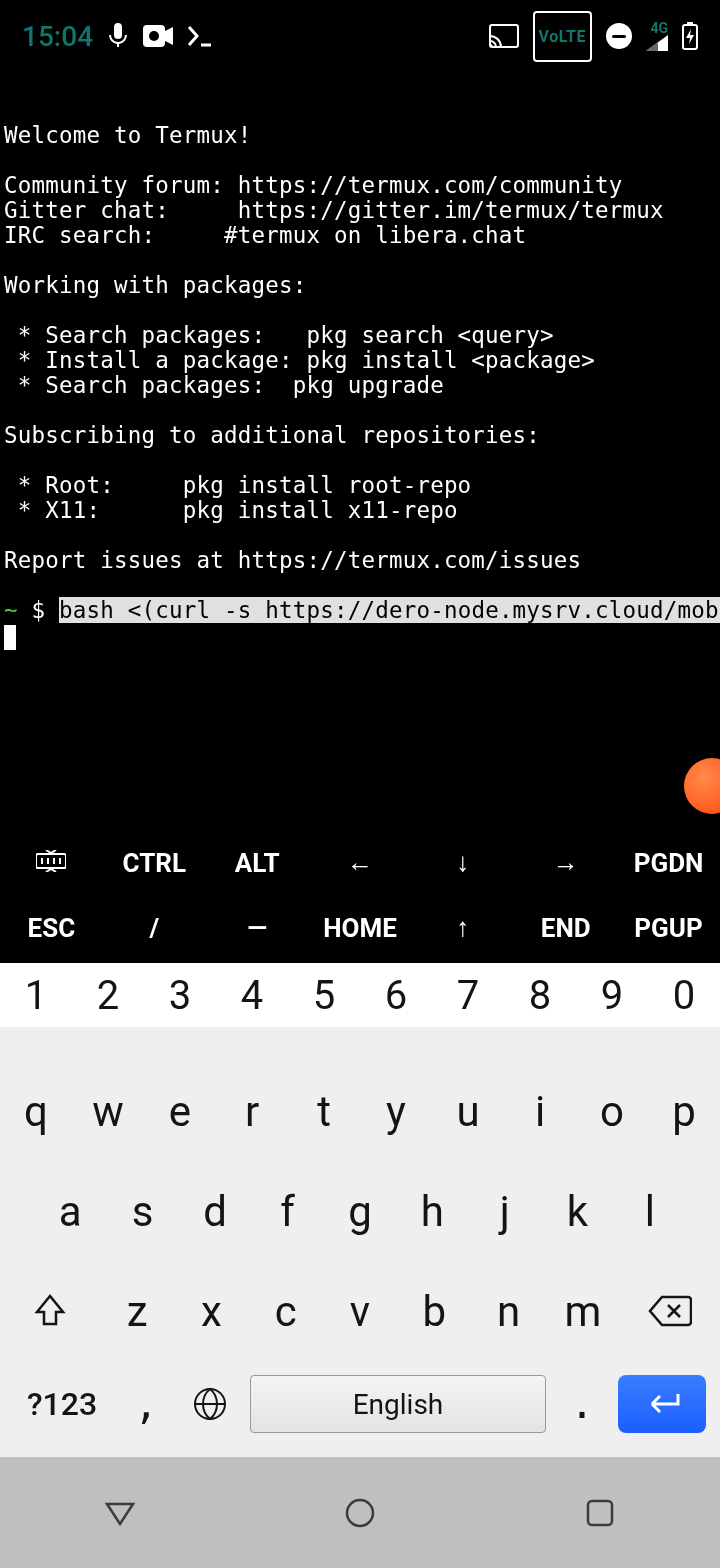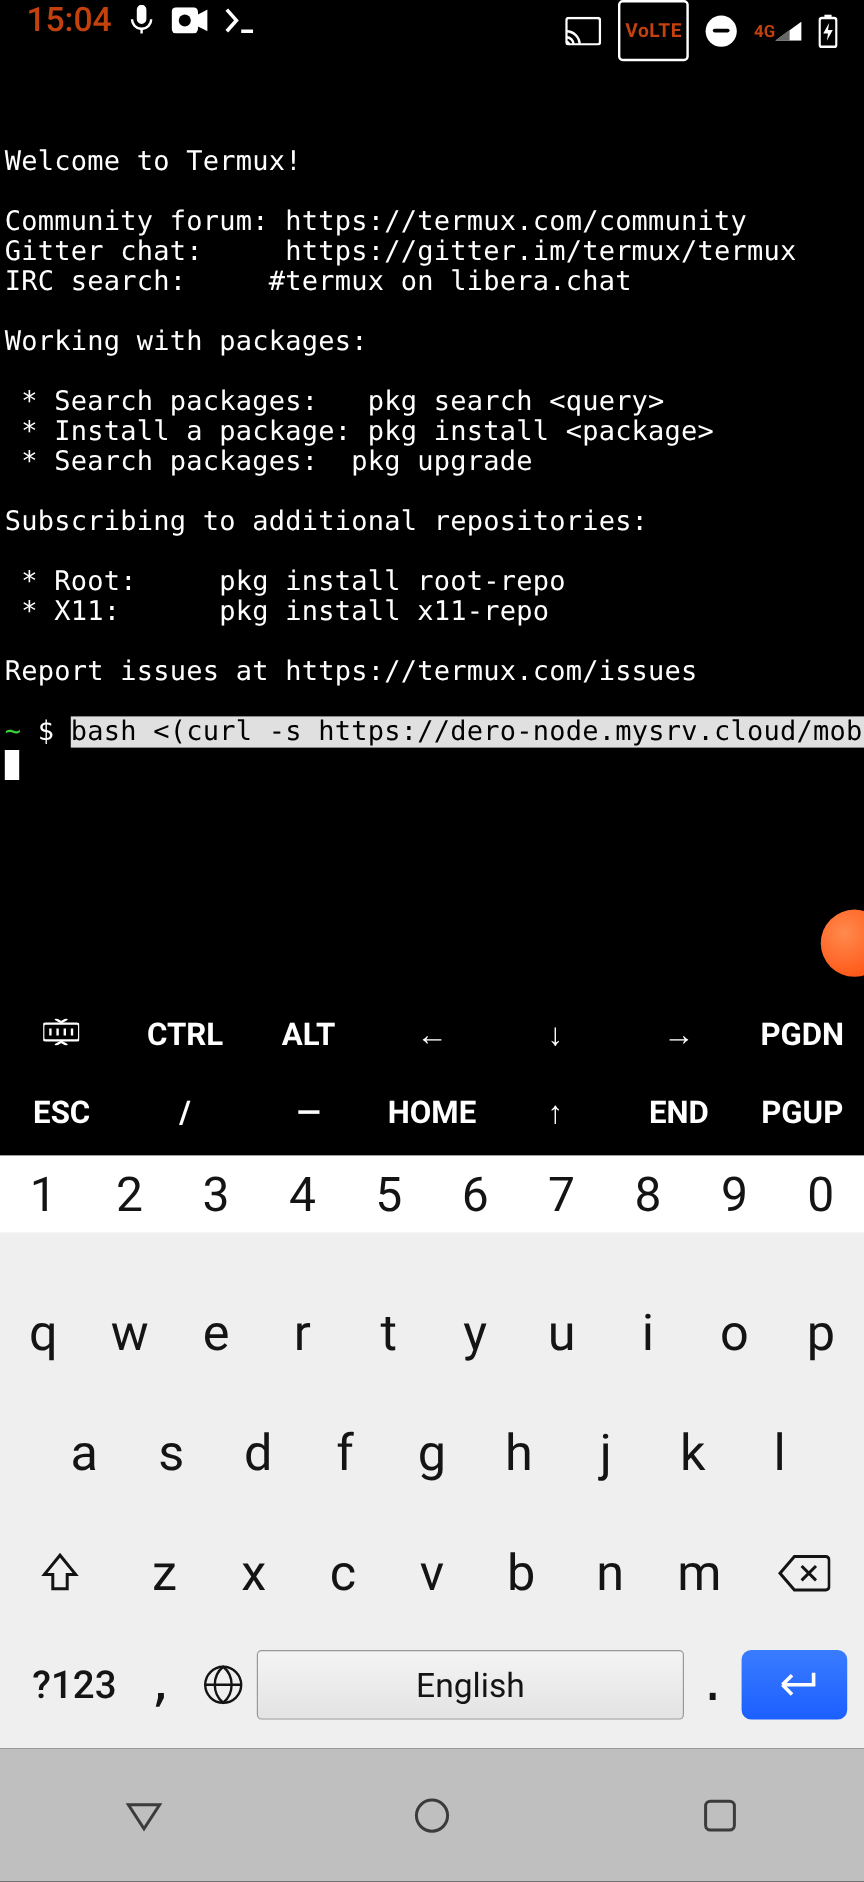--- a/index.html
+++ b/index.html
@@ -9,26 +9,26 @@
     background: #000;
     font-family: "DejaVu Sans Mono", "Menlo", "Consolas", monospace;
     color: #fff;
     overflow: hidden;
   }
 
   
   .status-bar {
     height: 72px;
     display: flex;
-    align-items: flex-start;
+    align-items: center;
     padding: 0 22px;
     font-family: -apple-system, Roboto, sans-serif;
     font-size: 28px;
     font-weight: 500;
-    color: #c2410c;
+    color: #0f766e;
     justify-content: space-between;
   }
   .status-left { display: flex; align-items: center; gap: 14px; }
   .status-right { display: flex; align-items: center; gap: 14px; }
   .status-right svg, .status-left svg { display: block; }
   .volte-box {
     border: 2px solid #fff;
     border-radius: 4px;
     font-size: 16px;
     font-weight: 700;
@@ -137,20 +137,21 @@
     display:flex; align-items:center; justify-content:center;
   }
   .kb-row.r3 .letters { flex:1; display:flex; }
   .kb-row.r3 .letters .key { flex:1; font-size:42px; }
 
   .kb-bottom {
     height:96px;
     display:flex;
     align-items:center;
     padding: 0 14px 10px 14px;
+    gap:12px;
   }
   .sym-key {
     flex:0 0 96px;
     font-size:32px; font-weight:500;
     display:flex; align-items:center; justify-content:center;
     color:#141414;
     font-family: -apple-system, Roboto, sans-serif;
   }
   .comma-key, .period-key {
     flex:0 0 48px;
@@ -220,21 +221,21 @@
   </div>
   <div class="status-right">
     <span>
       <svg width="30" height="24" viewBox="0 0 30 24">
           <rect x="1" y="1" width="28" height="22" rx="2" stroke="#fff" stroke-width="2" fill="none"></rect>
           <path d="M1 12a11 11 0 0 1 11 11M1 17a6 6 0 0 1 6 6M1 21a2 2 0 0 1 2 2" stroke="#fff" stroke-width="2" fill="none"></path>
         </svg>
     </span>
     <span class="volte-box">VoLTE</span>
     <span class="dnd-circle"></span>
-    <span style="display:flex;flex-direction:row;align-items:flex-end;line-height:1;">
+    <span style="display:flex;flex-direction:column;align-items:flex-end;line-height:1;">
       <span class="sig-4g">4G</span>
       <span>
         <svg width="22" height="16" viewBox="0 0 22 16">
             <path fill="#fff" d="M0 16h22V0z"></path>
             <path fill="#666" d="M0 16h12V7z"></path>
           </svg>
       </span>
     </span>
     <span>
       <svg width="16" height="28" viewBox="0 0 16 28">

